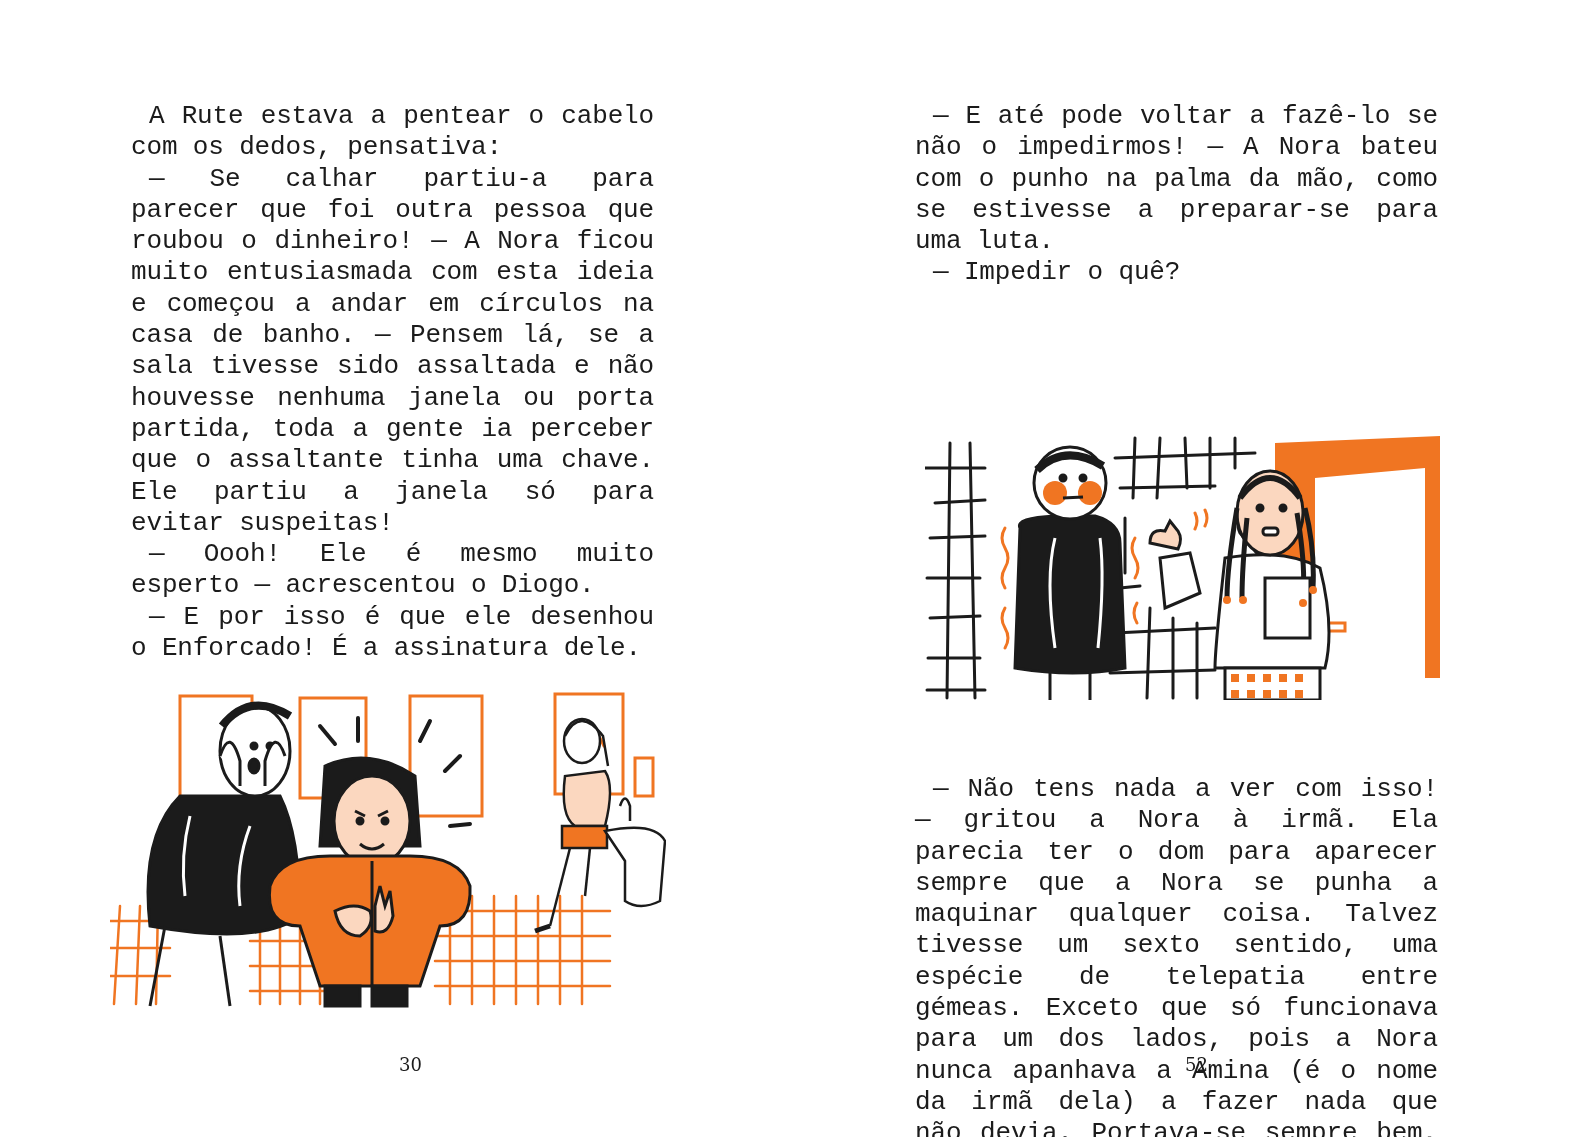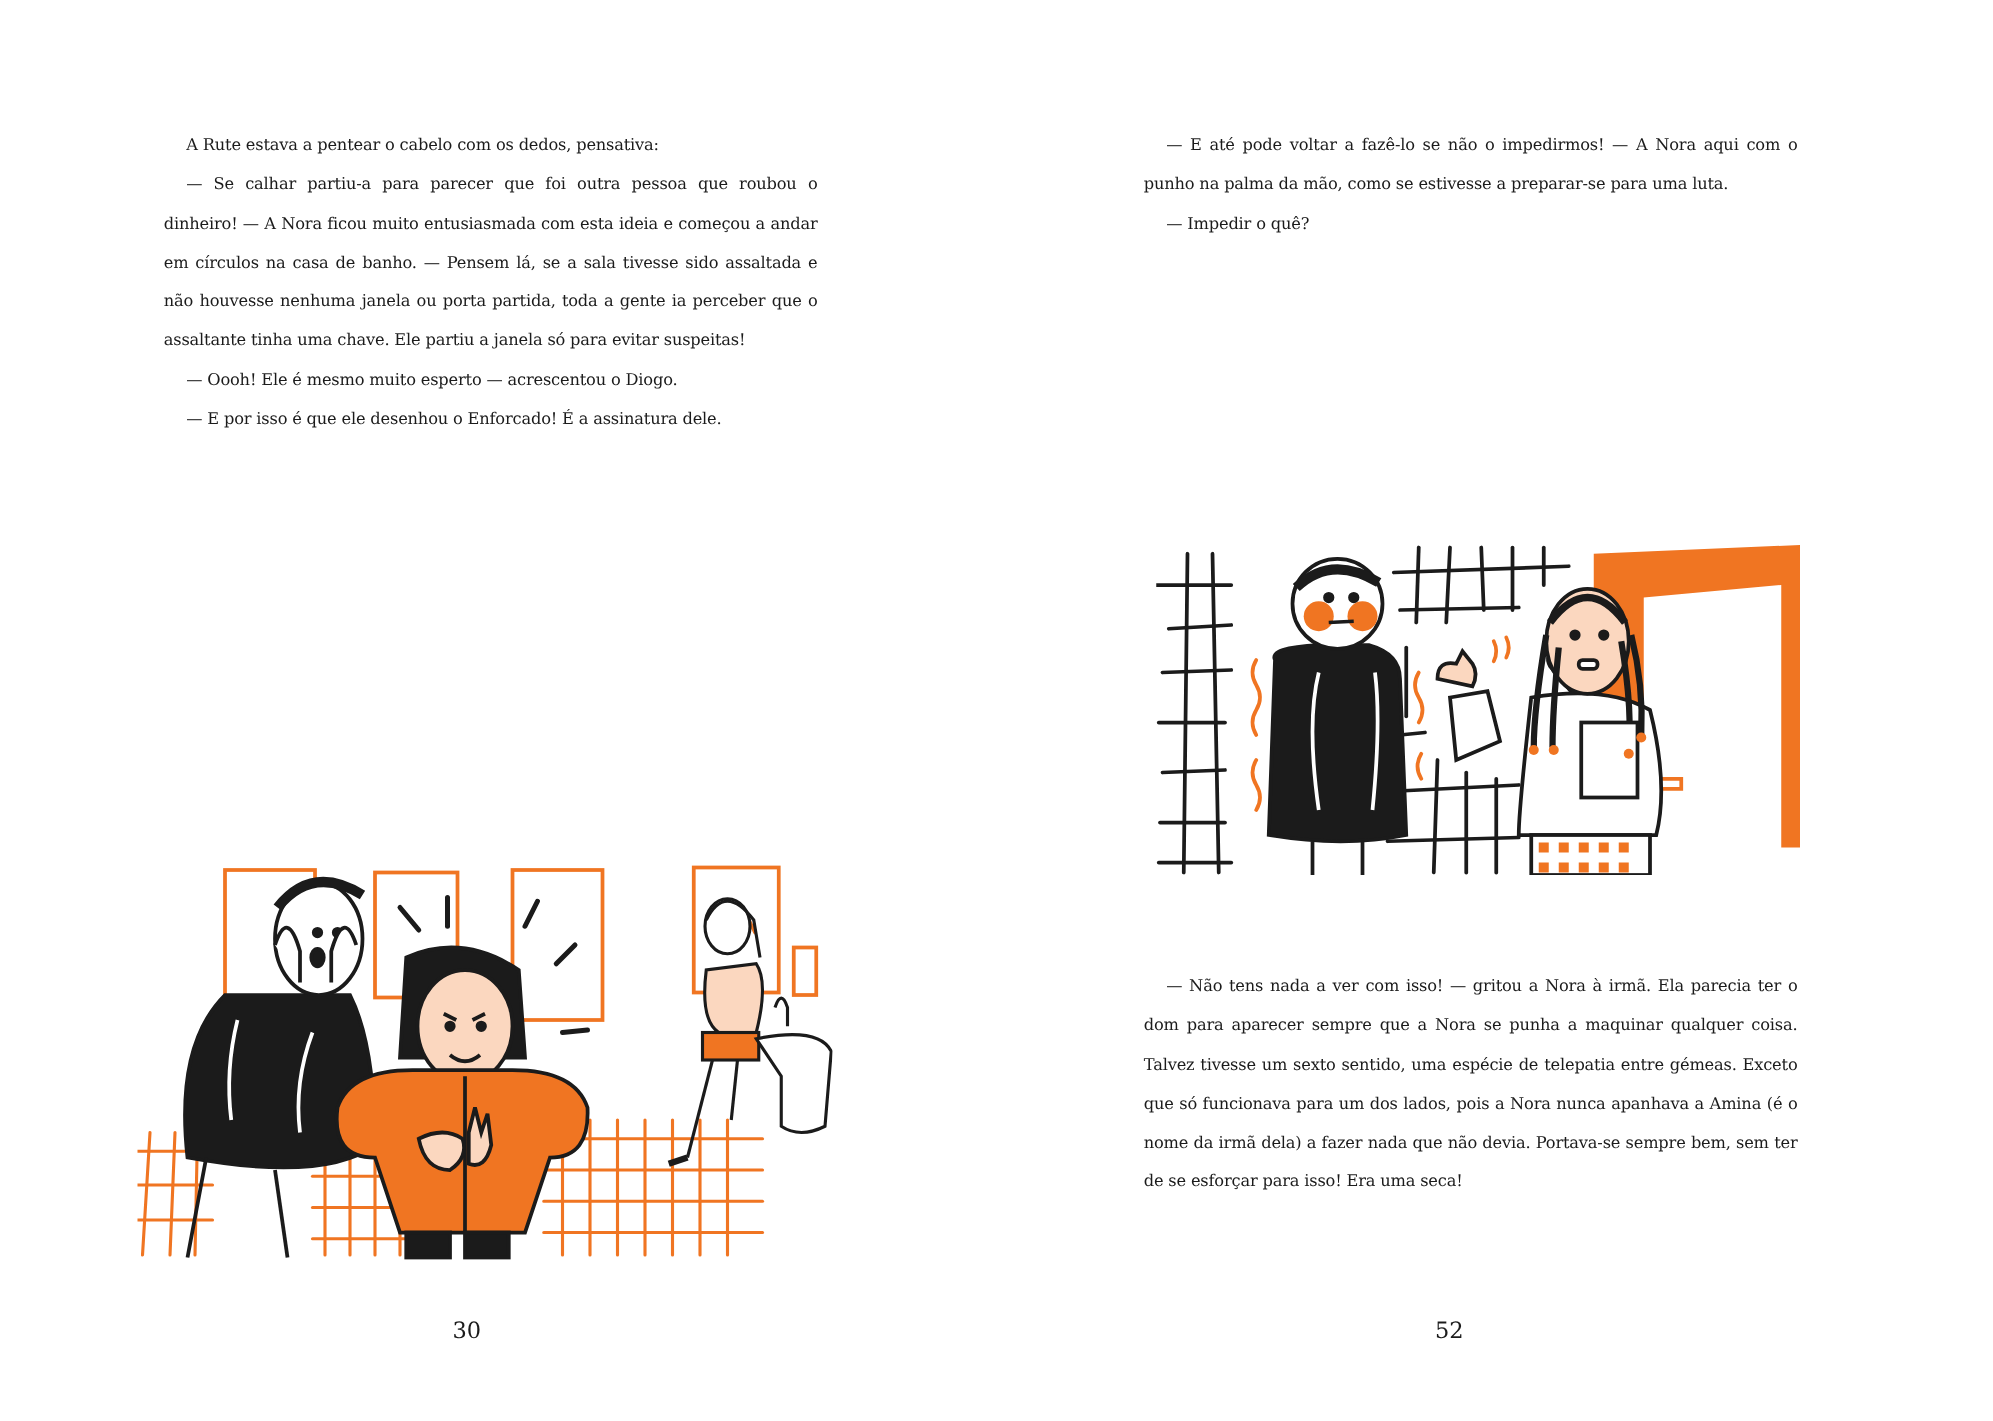--- a/index.html
+++ b/index.html
@@ -2,27 +2,27 @@
 <html><head>
   <meta charset="utf-8">
   <style>
     html, body { margin: 0; padding: 0; background: #ffffff; }
     body { width: 1594px; height: 1137px; position: relative; overflow: hidden;
            font-family: "DejaVu Serif", "Liberation Serif", serif; color: #1b1b1b; }
     .spread { position: absolute; inset: 0; }
     .page { position: absolute; top: 0; height: 1137px; }
     .page-left { left: 0; width: 797px; }
     .page-right { left: 797px; width: 797px; }
-    .text-block { position: absolute; width: 523px; font-size: 13px; line-height: 31.3px;
-                  text-align: justify; hyphens: manual; letter-spacing: -0.15px; }
+    .text-block { position: absolute; width: 523px; font-size: 26px; line-height: 31.3px;
+                  text-align: justify; hyphens: manual; letter-spacing: -0.15px; font-family: Liberation Mono, monospace; }
     .text-block p { margin: 0; text-indent: 18px; }
     .left-text { left: 131px; top: 101px; }
     .right-text { left: 118px; top: 101px; }
     .right-text2 { left: 118px; top: 774px; }
-    .page-number { position: absolute; top: 1054px; font-size: 18px; width: 60px; text-align: left; }
+    .page-number { position: absolute; top: 1054px; font-size: 18px; width: 60px; text-align: right; }
     .pn-left { left: 362px; }
     .pn-right { left: 351px; }
     .illustration { position: absolute; }
     .ill-left { left: 110px; top: 686px; width: 556px; height: 322px; }
     .ill-right { left: 128px; top: 428px; width: 515px; height: 272px; }
     svg { display: block; }
   </style>
 </head>
 <body>
 
@@ -126,21 +126,21 @@
           <path d="M510 120 q5 -15 10 0 l0 15" fill="none"></path>
         </g>
       </svg>
     </div>
 
     <div class="page-number pn-left">30</div>
   </div>
 
   <div class="page page-right">
     <div class="text-block right-text">
-      <p>— E até pode voltar a fazê-lo se não o impedirmos! — A Nora aqui com o punho na palma da mão, como se estivesse a preparar-se para uma luta.</p>
+      <p>— E até pode voltar a fazê-lo se não o impedirmos! — A Nora bateu com o punho na palma da mão, como se estivesse a preparar-se para uma luta.</p>
       <p>— Impedir o quê?</p>
     </div>
 
     <div class="illustration ill-right">
       <svg width="515" height="272" viewBox="0 0 515 272" xmlns="http://www.w3.org/2000/svg">
 
         <g stroke="#1b1b1b" stroke-width="3" stroke-linecap="round">
           <line x1="0" y1="40" x2="60" y2="40"></line>
             <line x1="10" y1="75" x2="60" y2="72"></line>
             <line x1="5" y1="110" x2="60" y2="108"></line>

